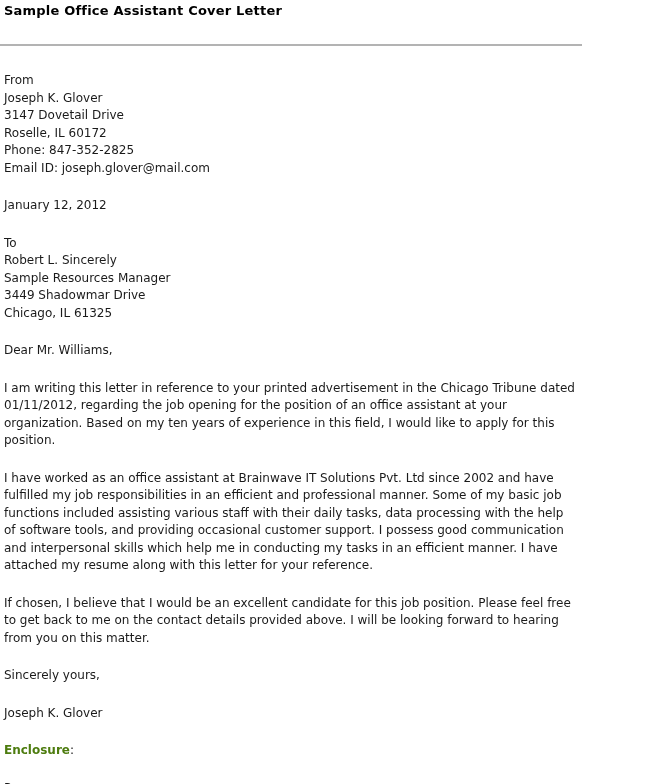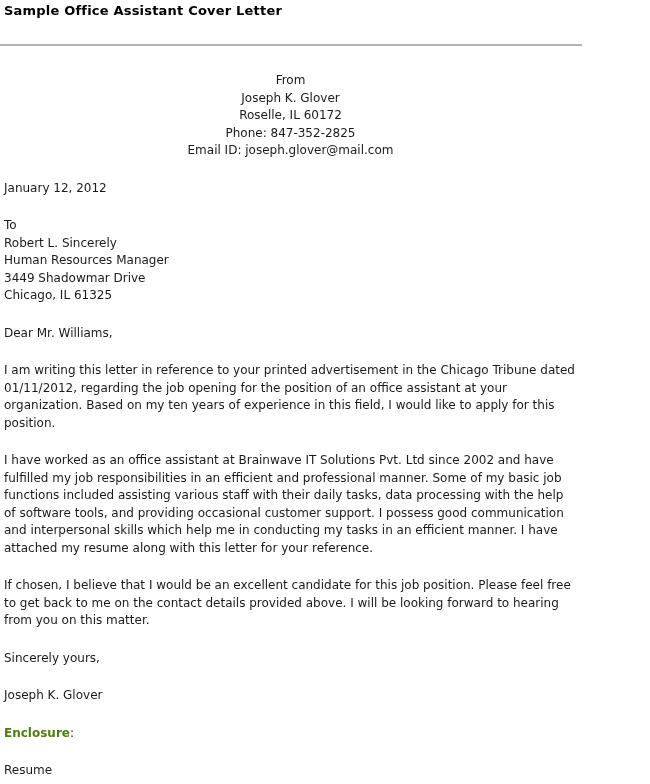--- a/index.html
+++ b/index.html
@@ -29,46 +29,47 @@
     border: none;
     height: 2px;
     background: #b3b3b3;
     margin: 25px -5px 0 -4px;
   }
   .block {
     line-height: 17.5px;
     margin-top: 20px;
     max-width: 643px;
   }
-  .block.first-after-rule { margin-top: 26px; text-align: center; }
+  .block.first-after-rule { margin-top: 26px; }
   .bold { font-weight: bold; color: #4d7c0f; }
 </style>
 </head>
 <body>
 
 <div class="page">
 
   <div class="doc-title">Sample Office Assistant Cover Letter</div>
 
   <hr class="rule-top">
 
   <div class="block first-after-rule">
     <div>From</div>
     <div>Joseph K. Glover</div>
+    <div>3147 Dovetail Drive</div>
     <div>Roselle, IL 60172</div>
     <div>Phone: 847-352-2825</div>
     <div>Email ID: joseph.glover@mail.com</div>
   </div>
 
   <div class="block">January 12, 2012</div>
 
   <div class="block">
     <div>To</div>
     <div>Robert L. Sincerely</div>
-    <div>Human Resources Manager</div>
+    <div>Sample Resources Manager</div>
     <div>3449 Shadowmar Drive</div>
     <div>Chicago, IL 61325</div>
   </div>
 
   <div class="block">Dear Mr. Williams,</div>
 
   <div class="block">I am writing this letter in reference to your printed advertisement in the Chicago Tribune dated 01/11/2012, regarding the job opening for the position of an office assistant at your organization. Based on my ten years of experience in this field, I would like to apply for this position.</div>
 
   <div class="block">I have worked as an office assistant at Brainwave IT Solutions Pvt. Ltd since 2002 and have fulfilled my job responsibilities in an efficient and professional manner. Some of my basic job functions included assisting various staff with their daily tasks, data processing with the help of software tools, and providing occasional customer support. I possess good communication and interpersonal skills which help me in conducting my tasks in an efficient manner. I have attached my resume along with this letter for your reference.</div>
 

